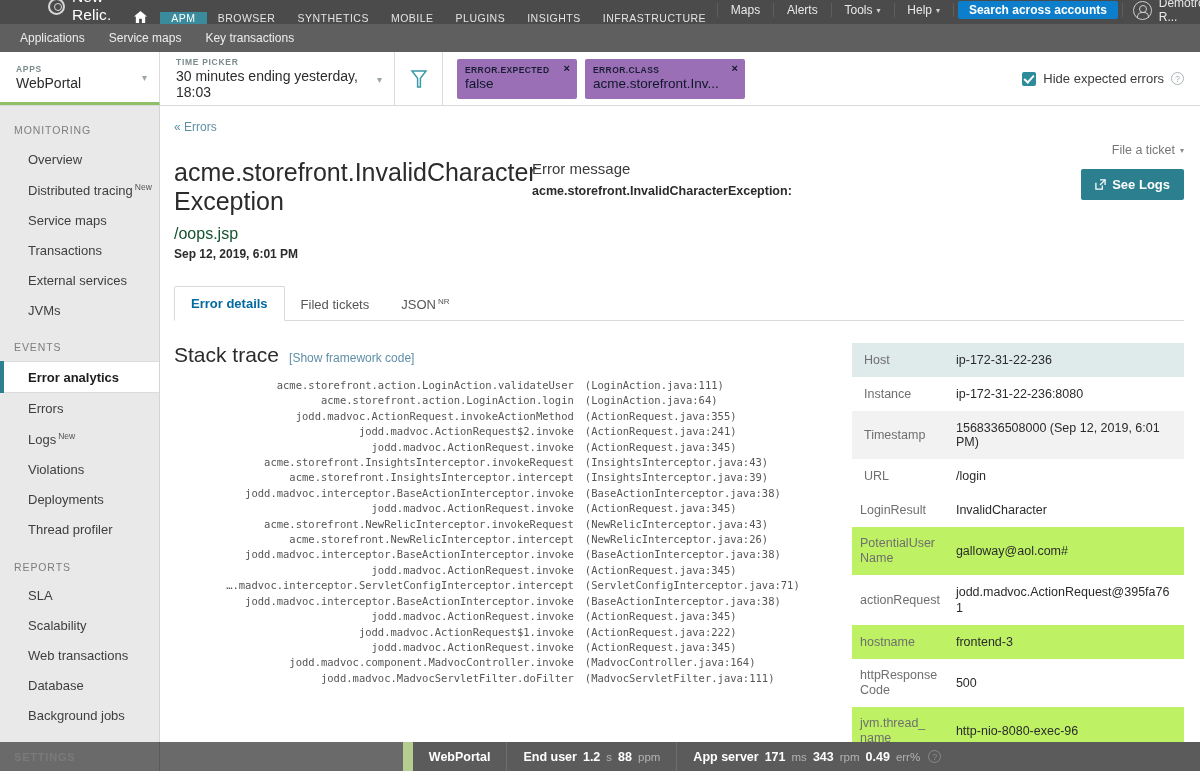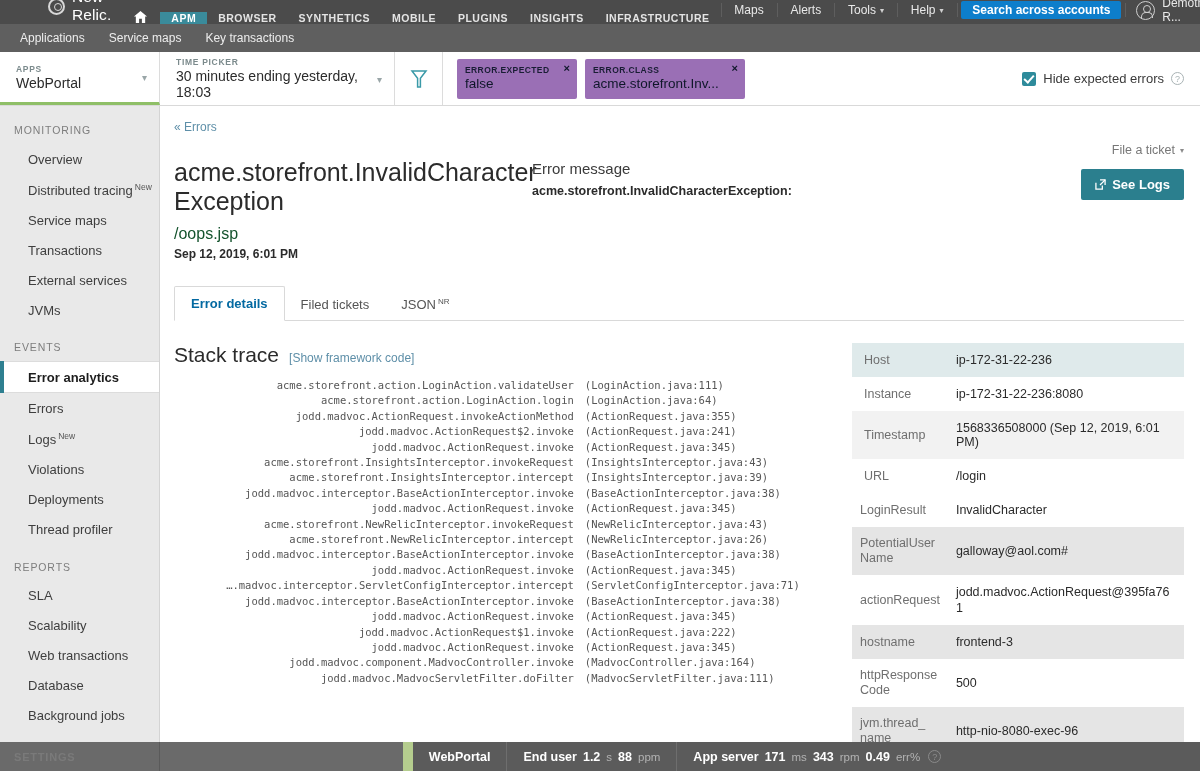--- a/index.html
+++ b/index.html
@@ -29,21 +29,21 @@
     width: 6px; height: 6px; border-radius: 50%; border: 1.5px solid #d8d8d8;
   }
   .brand-name { font-size: 15.5px; font-weight: 400; }
   .nav-div { width: 1px; background: #5e5e5e; margin: 6px 0; }
   .home-btn {
     display: flex; align-items: center; padding: 0 12px; cursor: pointer;
   }
   .home-icon { width: 15px; height: 14px; display: block; }
   .nav-item {
     display: flex; align-items: center; padding: 0 11px;
-    font-size: 10.5px; font-weight: bold; letter-spacing: .5px;
+    font-size: 10.5px; font-weight: normal; letter-spacing: .5px;
     color: #e4e4e4; cursor: pointer; white-space: nowrap; margin-top: 8px;
   }
   .nav-item.active { background: #3a8b9b; color: #fff; }
   .nav-spacer { flex: 1; }
   .nav-right {
     display: flex; align-items: stretch;
   }
   .nav-r-item {
     display: flex; align-items: center; padding: 0 13px; gap: 4px;
     font-size: 12px; color: #e9e9e9; cursor: pointer; white-space: nowrap;
@@ -240,21 +240,21 @@
   .attr-table td.k { width: 92px; color: #6f6f6f; }
   .attr-table tr.alt-a { background: #dfeaeb; }
   .attr-table tr.alt-b { background: #f2f2f2; }
   .attr-link { color: #5e8fa8; cursor: pointer; }
 
   .ea-title { font-size: 17px; color: #2b2b2b; margin: 22px 0 7px 0; }
   .attrs2 { width: 100%; border-collapse: collapse; }
   .attrs2 td { font-size: 12.5px; padding: 9px 8px 9px 8px; vertical-align: middle; color: #2b2b2b; }
   .attrs2 td.k { width: 86px; color: #6f6f6f; line-height: 15px; }
   .attrs2 td.v { line-height: 16px; word-break: break-word; }
-  .attrs2 tr.zebra { background: #e5e5e5; }
+  .attrs2 tr.zebra { background: #bef264; }
 
   
   .bottombar {
     position: absolute; left: 0; bottom: 0; width: 1200px; height: 29px;
     background: #5b5b5b; display: flex; align-items: stretch; color: #fff;
   }
   .bb-settings {
     width: 160px; display: flex; align-items: center; padding-left: 14px;
     font-size: 11px; letter-spacing: .8px; color: #7a7a7a; font-weight: bold;
     background: #6a6a6a; border-right: 1px solid #5a5a5a;

